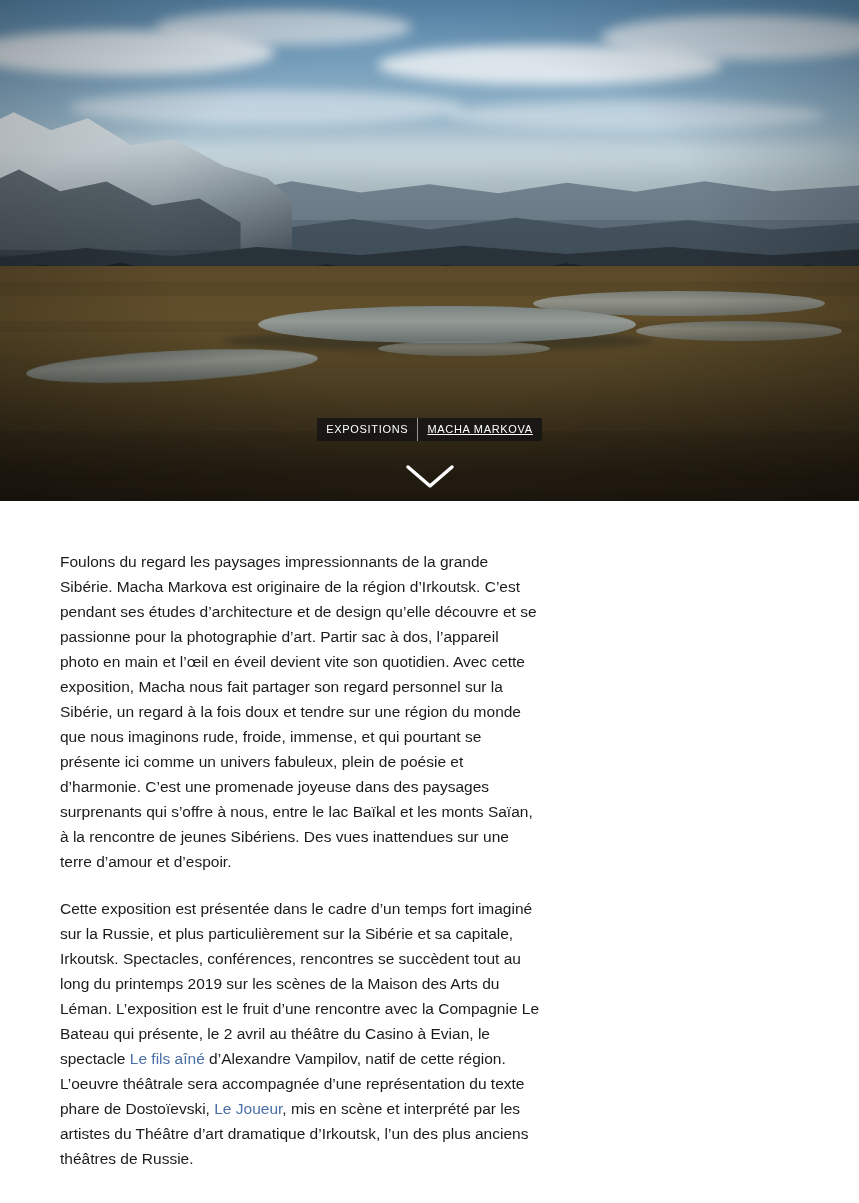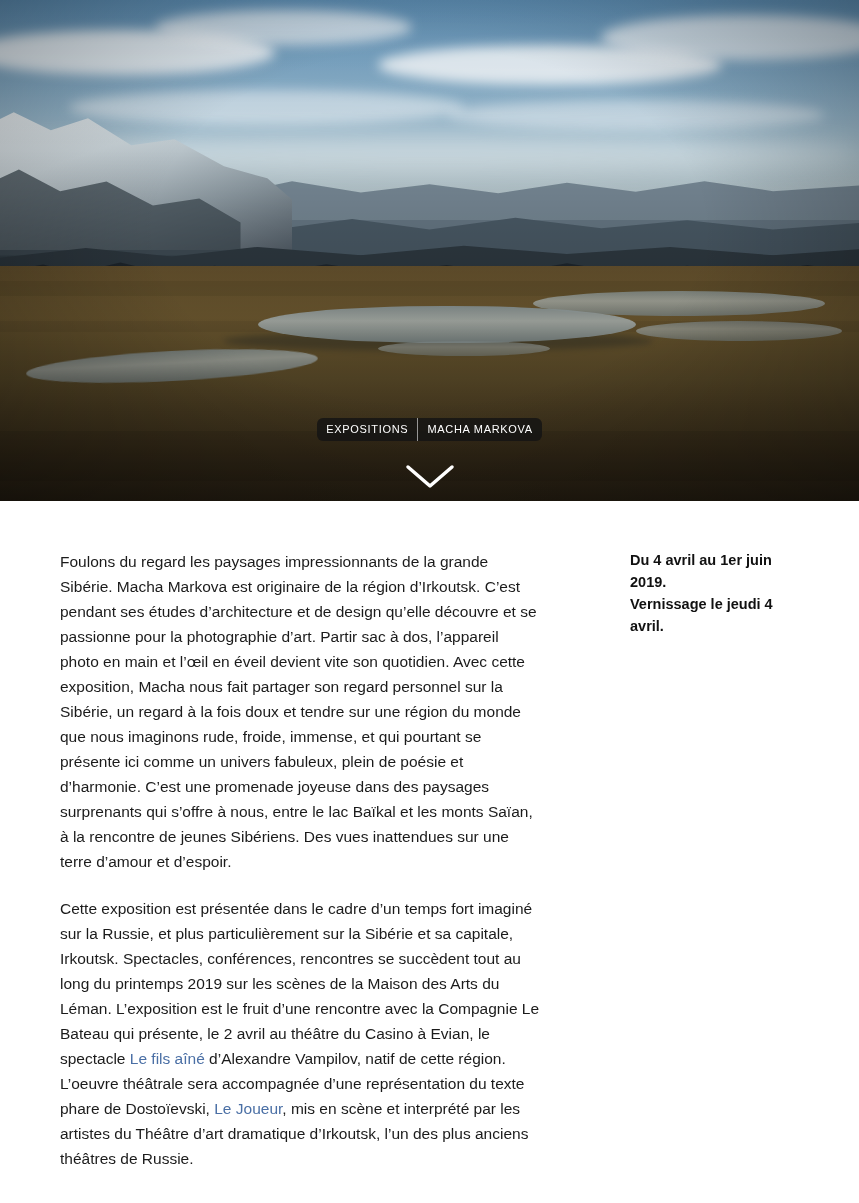--- a/index.html
+++ b/index.html
@@ -166,28 +166,29 @@
     padding-bottom: 10px;
   }
   .tagrow {
     display: inline-flex;
     align-items: flex-start;
     background: rgba(20,20,20,0.82);
     color: #ffffff;
     font-size: 11px;
     letter-spacing: 0.7px;
     line-height: 1;
-    border-radius: 6px;
+    border-radius: 1px;
   }
   .tagrow .tag {
     padding: 6px 9px 6px 9px;
     white-space: nowrap;
   }
   .tagrow .tag + .tag {
     border-left: 1px solid rgba(255,255,255,0.55);
+    text-decoration: underline;
   }
   .hero-title {
     margin: 14px 0 0 0;
     color: #ffffff;
     font-size: 37px;
     font-weight: bold;
     font-style: italic;
     letter-spacing: 0.5px;
     text-shadow: 0 2px 10px rgba(0,0,0,0.55);
   }
@@ -282,17 +283,16 @@
 <div class="content">
   <div class="col-main">
     <p>Foulons du regard les paysages impressionnants de la grande Sibérie. Macha Markova est originaire de la région d’Irkoutsk. C’est pendant ses études d’architecture et de design qu’elle découvre et se passionne pour la photographie d’art. Partir sac à dos, l’appareil photo en main et l’œil en éveil devient vite son quotidien. Avec cette exposition, Macha nous fait partager son regard personnel sur la Sibérie, un regard à la fois doux et tendre sur une région du monde que nous imaginons rude, froide, immense, et qui pourtant se présente ici comme un univers fabuleux, plein de poésie et d’harmonie. C’est une promenade joyeuse dans des paysages surprenants qui s’offre à nous, entre le lac Baïkal et les monts Saïan, à la rencontre de jeunes Sibériens. Des vues inattendues sur une terre d’amour et d’espoir.</p>
     <p>
       <span class="lead-bold">Cette exposition est présentée dans le cadre d’un temps fort imaginé sur la Russie</span><span>, et plus particulièrement sur la Sibérie et sa capitale, Irkoutsk. Spectacles, conférences, rencontres se succèdent tout au long du printemps 2019 sur les scènes de la Maison des Arts du Léman. L’exposition est le fruit d’une rencontre avec la Compagnie Le Bateau qui présente, le 2 avril au théâtre du Casino à Evian, le spectacle </span><span class="work-title">Le fils aîné</span><span> d’Alexandre Vampilov, natif de cette région. L’oeuvre théâtrale sera accompagnée d’une représentation du texte phare de Dostoïevski, </span><span class="work-title">Le Joueur</span><span>, mis en scène et interprété par les artistes du Théâtre d’art dramatique d’Irkoutsk, l’un des plus anciens théâtres de Russie.</span>
     </p>
   </div>
 
   <div class="col-side">
     <p class="dates">
-      <span>Du 4 avril au 1er juin 2019.</span><br>
-      <span>Vernissage le jeudi 4 avril.</span>
+      <br>
     </p>
   </div>
 </div>
 
 </body></html>

